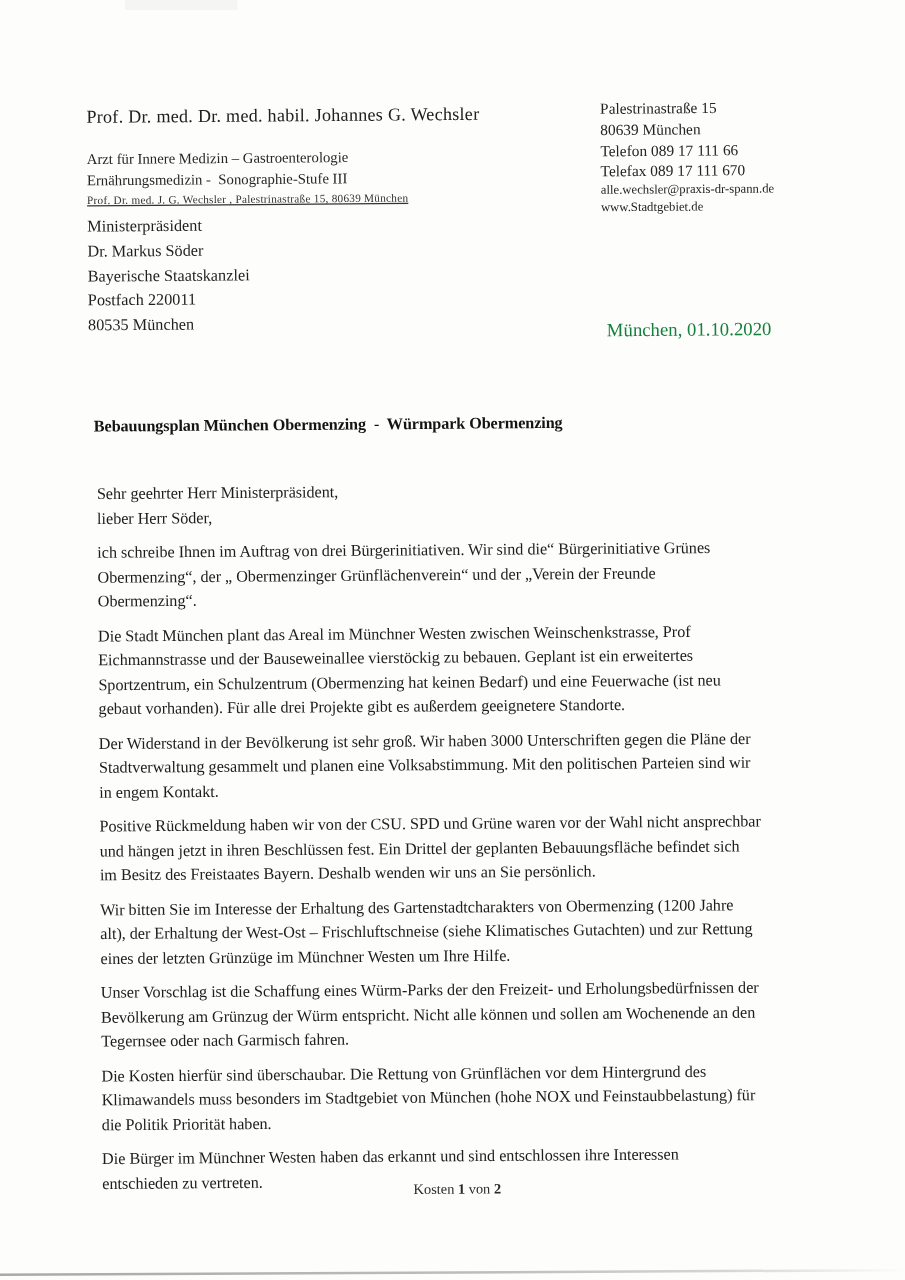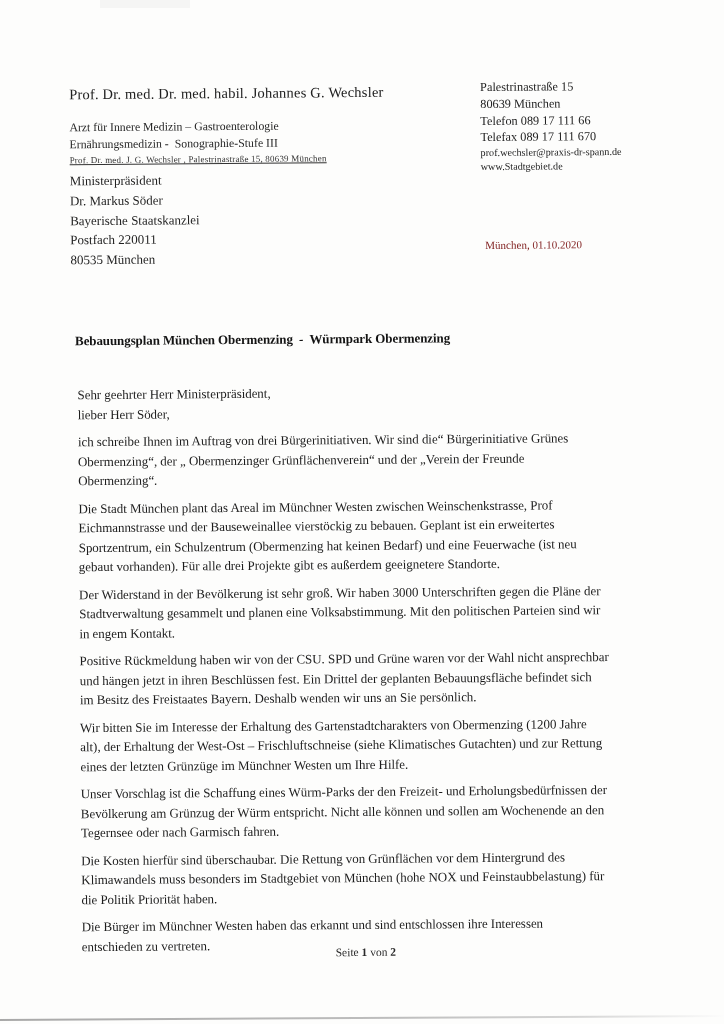--- a/index.html
+++ b/index.html
@@ -65,23 +65,23 @@
   
   .recipient {
     position: absolute;
     top: 169px; left: 72px;
     font-size: 13px;
     line-height: 19.8px;
     color: #1f1f1f;
   }
   .dateline {
     position: absolute;
-    top: 240px; left: 487px;
-    font-size: 11px;
-    color: #7f1d1d;
+    top: 258px; left: 487px;
+    font-size: 15px;
+    color: #15803d;
   }
 
   
   .subject {
     position: absolute;
     top: 331px; left: 76px;
     font-size: 13px;
     font-weight: 700;
     letter-spacing: -0.1px;
     color: #141414;
@@ -142,21 +142,21 @@
       <div class="pre">Ernährungsmedizin -  Sonographie-Stufe III</div>
     </div>
 
     <div class="sender-ref pre">Prof. Dr. med. J. G. Wechsler , Palestrinastraße 15, 80639 München</div>
 
     <div class="contact-block">
       <div class="pre">Palestrinastraße 15</div>
       <div class="pre">80639 München</div>
       <div class="pre">Telefon 089 17 111 66</div>
       <div class="pre">Telefax 089 17 111 670</div>
-      <div class="pre small">prof.wechsler@praxis-dr-spann.de</div>
+      <div class="pre small">alle.wechsler@praxis-dr-spann.de</div>
       <div class="pre small">www.Stadtgebiet.de</div>
     </div>
 
     <div class="recipient pre">Ministerpräsident
 Dr. Markus Söder
 Bayerische Staatskanzlei
 Postfach 220011
 80535 München</div>
 
     <div class="dateline pre">München, 01.10.2020</div>
@@ -186,19 +186,19 @@
 Bevölkerung am Grünzug der Würm entspricht. Nicht alle können und sollen am Wochenende an den
 Tegernsee oder nach Garmisch fahren.</p>
       <p class="pre">Die Kosten hierfür sind überschaubar. Die Rettung von Grünflächen vor dem Hintergrund des
 Klimawandels muss besonders im Stadtgebiet von München (hohe NOX und Feinstaubbelastung) für
 die Politik Priorität haben.</p>
       <p class="pre">Die Bürger im Münchner Westen haben das erkannt und sind entschlossen ihre Interessen
 entschieden zu vertreten.</p>
     </div>
 
     <div class="footer">
-      <span>Seite </span><b>1</b><span> von </span><b>2</b>
+      <span>Kosten </span><b>1</b><span> von </span><b>2</b>
     </div>
 
   </div>
 
   <div class="scan-edge-line"></div>
 </div>
 
 </body></html>

